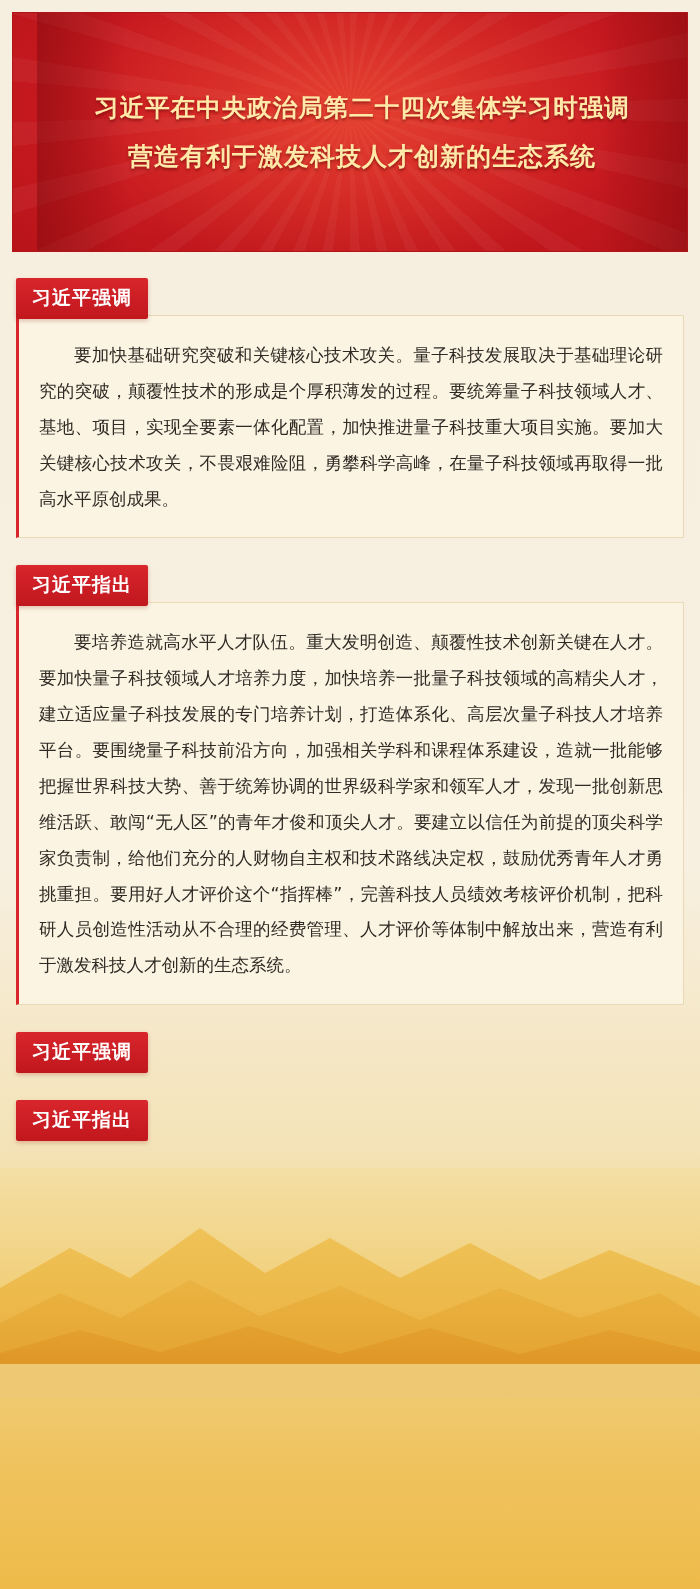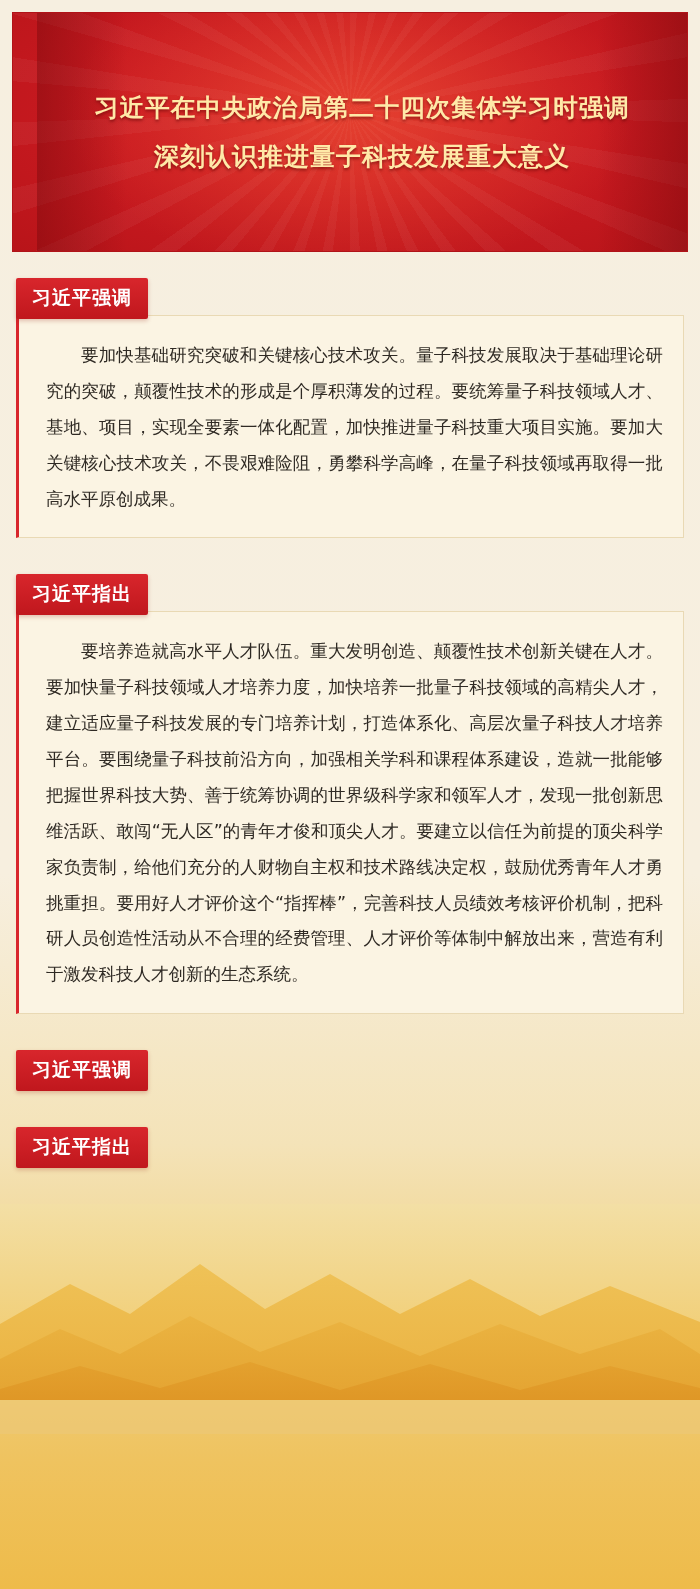--- a/index.html
+++ b/index.html
@@ -73,41 +73,41 @@
     font-weight: bold;
     letter-spacing: 1px;
     text-shadow: 0 2px 3px rgba(90,0,0,0.55);
     white-space: nowrap;
   }
   .title-line.l1 { font-size: 24.5px; }
   .title-line.l2, .title-line.l3 { font-size: 25px; }
 
   
   .sections { padding: 26px 16px 0 16px; }
-  .section { margin-bottom: 36px; }
+  .section { margin-bottom: 27px; }
 
   .tag {
     display: inline-block;
     background: linear-gradient(to bottom, #d8262c, #c0171d);
     color: #ffffff;
     font-size: 19px;
     font-weight: bold;
     letter-spacing: 1px;
     padding: 7px 16px 8px 16px;
     border-radius: 2px;
     position: relative;
     z-index: 2;
     box-shadow: 0 2px 4px rgba(150,30,20,0.25);
   }
   .body-box {
     margin-top: -4px;
     background: #fbf4e3;
     border: 1px solid #e9d9b4;
     border-left: 3px solid #d8262c;
-    padding: 22px 20px 20px 27px;
+    padding: 22px 20px 20px 20px;
   }
   .body-text {
     color: #2f2a24;
     font-size: 17.5px;
     line-height: 2.05;
     text-align: justify;
     text-indent: 2em;
     font-family: "DejaVu Sans", "Liberation Sans", sans-serif;
   }
 
@@ -127,21 +127,21 @@
 
 <div class="page">
 
   <div class="banner">
     <div class="rays"></div>
     <div class="glow"></div>
     <div class="deco-left"></div>
     <div class="deco-right"></div>
     <div class="banner-inner">
       <div class="title-line l1">习近平在中央政治局第二十四次集体学习时强调</div>
-      <div class="title-line l3">深刻认识推进量子科技发展重大意义</div>
+      <div class="title-line l3">营造有利于激发科技人才创新的生态系统</div>
     </div>
   </div>
 
   <div class="sections">
 
     <div class="section">
       <div class="tag">习近平强调</div>
       <div class="body-box">
         <p class="body-text">要加快基础研究突破和关键核心技术攻关。量子科技发展取决于基础理论研究的突破，颠覆性技术的形成是个厚积薄发的过程。要统筹量子科技领域人才、基地、项目，实现全要素一体化配置，加快推进量子科技重大项目实施。要加大关键核心技术攻关，不畏艰难险阻，勇攀科学高峰，在量子科技领域再取得一批高水平原创成果。</p>
       </div>

